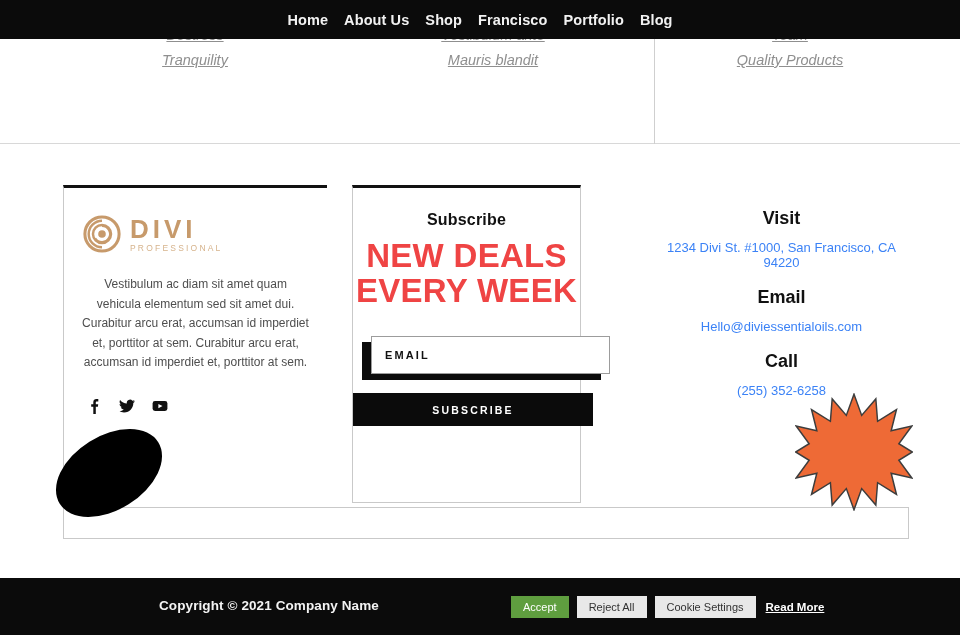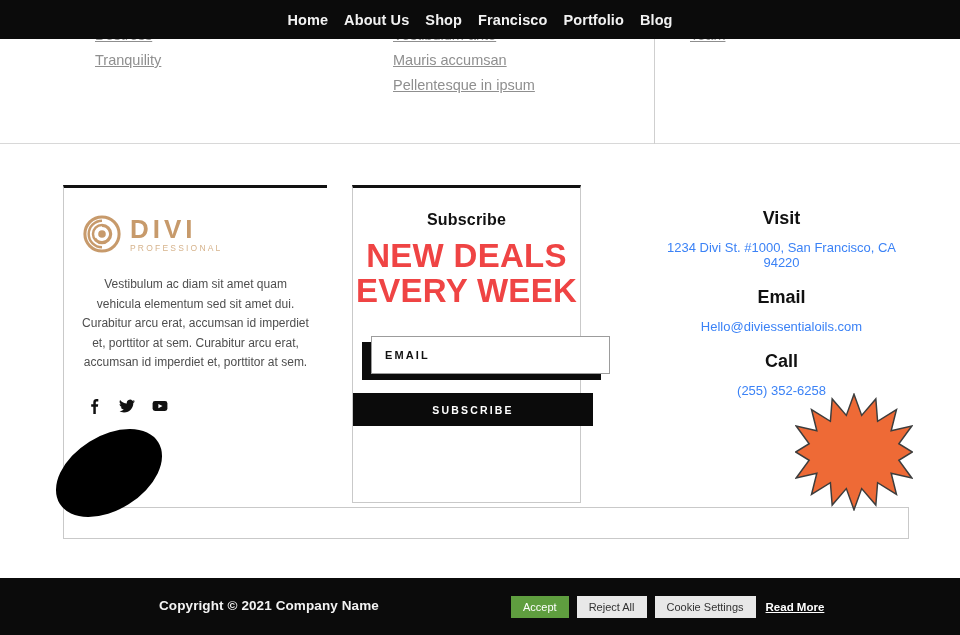--- a/index.html
+++ b/index.html
@@ -28,21 +28,22 @@
   }
 
   
   .linkrow {
     position:absolute; top:39px; left:0; width:960px; height:105px;
     background:#fff;
     border-bottom:1px solid #d8d8d8;
   }
   .linkcol {
     position:absolute; top:-16px;
-    text-align:left;
+    text-align:center;
+    font-style:italic;
   }
   .linkcol a {
     display:block;
     color:#8f8f8f; font-size:14.5px; line-height:25px;
     text-decoration:underline; text-underline-offset:1px;
     font-family:"Liberation Sans", sans-serif;
   }
   .linkcol.c1 { left:95px; width:200px; }
   .linkcol.c2 { left:393px; width:200px; }
   .linkcol.c3 { left:690px; width:200px; }
@@ -192,25 +193,25 @@
     </ul>
   </nav>
 
   <div class="linkrow">
     <div class="linkcol c1">
       <a href="#">Destress</a>
       <a href="#">Tranquility</a>
     </div>
     <div class="linkcol c2">
       <a href="#">Vestibulum ante</a>
-      <a href="#">Mauris accumsan</a>
-      <a href="#">Pellentesque in ipsum</a>
+      <a href="#">Mauris blandit</a>
     </div>
     <div class="linkcol c3">
       <a href="#">Team</a>
+      <a href="#">Quality Products</a>
     </div>
   </div>
   <div class="vdiv"></div>
 
   <div class="cols">
 
     <div class="box col1">
       <div class="logo">
         <span class="logo-mark">
           <svg viewBox="0 0 40 40" width="38" height="38" aria-hidden="true">

